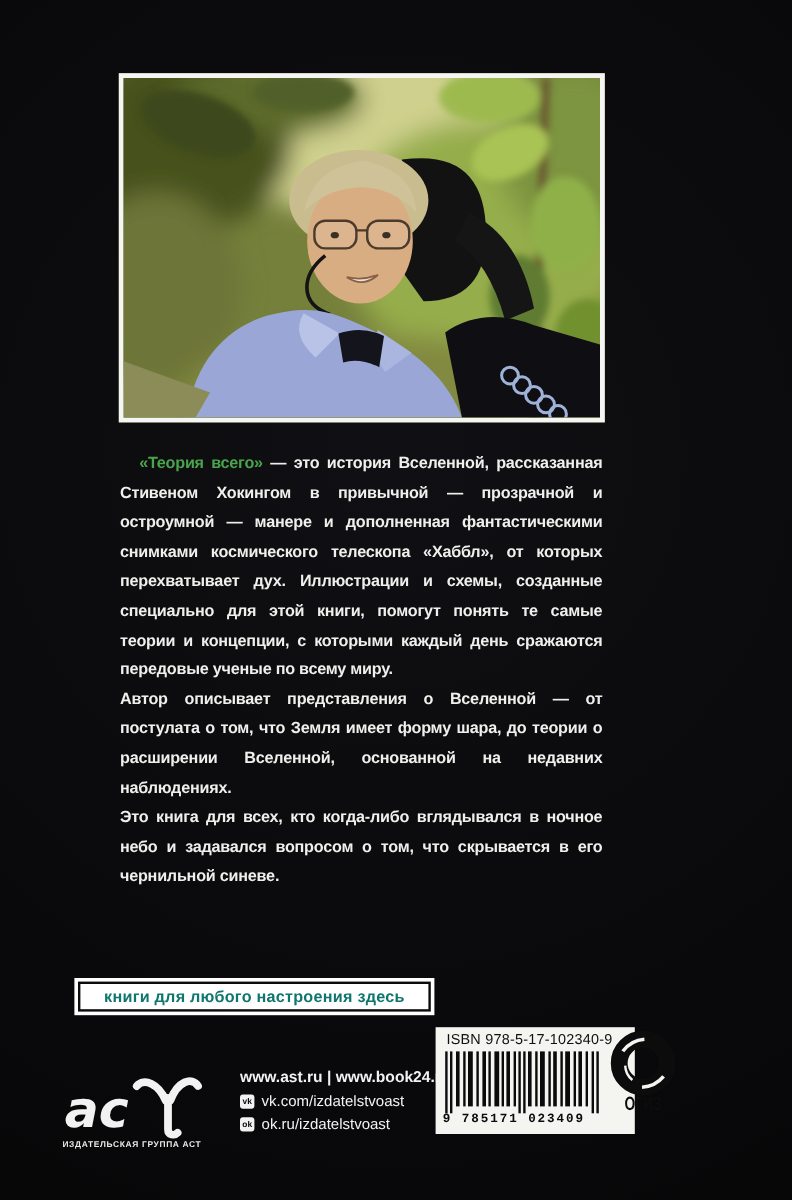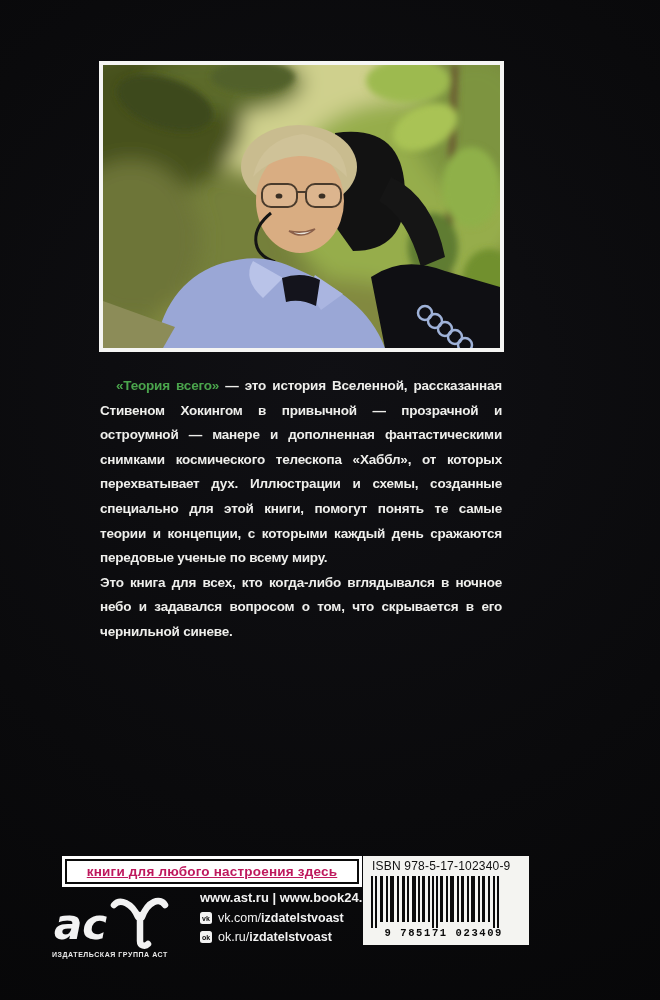--- a/index.html
+++ b/index.html
@@ -20,53 +20,53 @@
   
   .desc{
     left:100px;top:374px;width:402px;color:#efefec;
     font-size:13.5px;font-weight:700;line-height:24.6px;letter-spacing:-0.2px;
   }
   .desc p{margin:0;text-align:justify;}
   .desc .green{color:#4aa44c;margin-left:16px;}
 
   
   .slogan-strip{
-    left:65px;top:859px;width:290px;height:21px;
+    left:65px;top:818px;width:290px;height:21px;
     background:#ffffff;border:2px solid #0b0b0b;box-shadow:0 0 0 3px #ffffff;
-    color:#be185d;font-size:13.5px;font-weight:700;letter-spacing:0.2px;
-    display:flex;align-items:center;justify-content:center;white-space:nowrap;text-decoration:underline;
+    color:#0f766e;font-size:13.5px;font-weight:700;letter-spacing:0.2px;
+    display:flex;align-items:center;justify-content:center;white-space:nowrap;
   }
 
   .ast-block{left:52px;top:891px;width:130px;color:#fff;}
   .ast-block svg{display:block;}
   .ast-caption{
     margin-top:2px;font-size:7px;font-weight:700;letter-spacing:0.55px;
     color:#e9e9e9;white-space:nowrap;
   }
 
   .links{left:200px;top:890px;width:170px;color:#f2f2f2;}
   .links .row{margin-bottom:5px;font-size:12.5px;white-space:nowrap;display:flex;align-items:center;}
   .links .row.sites{font-weight:700;font-size:13px;margin-bottom:6px;}
   .links .sq{
     display:inline-flex;align-items:center;justify-content:center;
     width:12px;height:12px;border-radius:2.5px;background:#f2f2f2;color:#0a0a0a;
     font-size:7px;font-weight:700;margin-right:6px;flex:0 0 auto;
   }
-  .links b{font-weight:700;}
+  .links b{font-weight:400;}
 
   .isbn-box{
     left:363px;top:856px;width:166px;height:89px;background:#f4f4f1;color:#101010;
   }
   .isbn-label{position:absolute;top:3px;left:9px;font-size:12px;letter-spacing:0.2px;font-weight:400;}
   .barcode{position:absolute;left:6px;top:20px;width:134px;}
   .barcode svg{display:block;}
   .barcode-digits{
     margin-top:-1px;font-family:"Liberation Mono",monospace;
     font-size:10.5px;font-weight:700;letter-spacing:1.6px;white-space:nowrap;color:#0b0b0b;
-    text-align:right;
+    text-align:left;
   }
   .ogiz{position:absolute;left:143px;top:2px;width:60px;text-align:center;}
   .ogiz svg{display:block;margin:0 auto;}
   .ogiz-label{
     font-size:16px;font-weight:700;color:#0c0c0c;line-height:14px;
     transform:scaleX(0.72);transform-origin:50% 50%;letter-spacing:0px;
   }
 </style>
 </head>
 <body>
@@ -130,20 +130,21 @@
         <circle cx="362" cy="280" r="7"></circle>
       </g>
     </g>
   </svg>
 </div>
 
 <div class="abs desc">
   <p><span class="green">«Теория всего»</span><span> — это история Вселенной, рассказанная Стивеном Хокингом в привычной — прозрачной и остроумной — манере и дополненная фантастическими снимками космического телескопа «Хаббл», от которых перехватывает дух. Иллюстрации и схемы, созданные специально для этой книги, помогут понять те самые теории и концепции, с которыми каждый день сражаются передовые ученые по всему миру.</span></p>
   <div>
 
+      <p>Автор описывает представления о Вселенной — от постулата о том, что Земля имеет форму шара, до теории о расширении Вселенной, основанной на недавних наблюдениях.</p>
       <p>Это книга для всех, кто когда-либо вглядывался в ночное небо и задавался вопросом о том, что скрывается в его чернильной синеве.</p>
     </div>
 </div>
 
 <div class="abs slogan-strip">
   <span>книги для любого настроения здесь</span>
 </div>
 
 <div class="abs ast-block">
   <svg width="122" height="58" viewBox="0 0 122 58">
@@ -197,13 +198,22 @@
         <rect x="102" y="0" width="4" height="46"></rect>
           <rect x="109" y="0" width="2" height="46"></rect>
         <rect x="113" y="0" width="3" height="46"></rect>
           <rect x="119" y="0" width="2" height="46"></rect>
         <rect x="124" y="0" width="2" height="52"></rect>
           <rect x="128" y="0" width="2" height="52"></rect>
       </g>
     </svg>
     <div class="barcode-digits">9 785171 023409</div>
   </div>
+  <div class="ogiz">
+    <svg width="58" height="56" viewBox="0 0 58 56">
+      <circle cx="29" cy="28" r="20" fill="none" stroke="#0c0c0c" stroke-width="14"></circle>
+      <path d="M12 18 A 25 25 0 0 1 30 8" stroke="#f4f4f1" stroke-width="3" fill="none"></path>
+      <path d="M46 39 A 25 25 0 0 1 28 48" stroke="#f4f4f1" stroke-width="3" fill="none"></path>
+      <path d="M20 42 A 16 16 0 0 1 14 30" stroke="#f4f4f1" stroke-width="2" fill="none"></path>
+    </svg>
+    <div class="ogiz-label">ОГИЗ</div>
+  </div>
 </div>
 
 </body></html>

